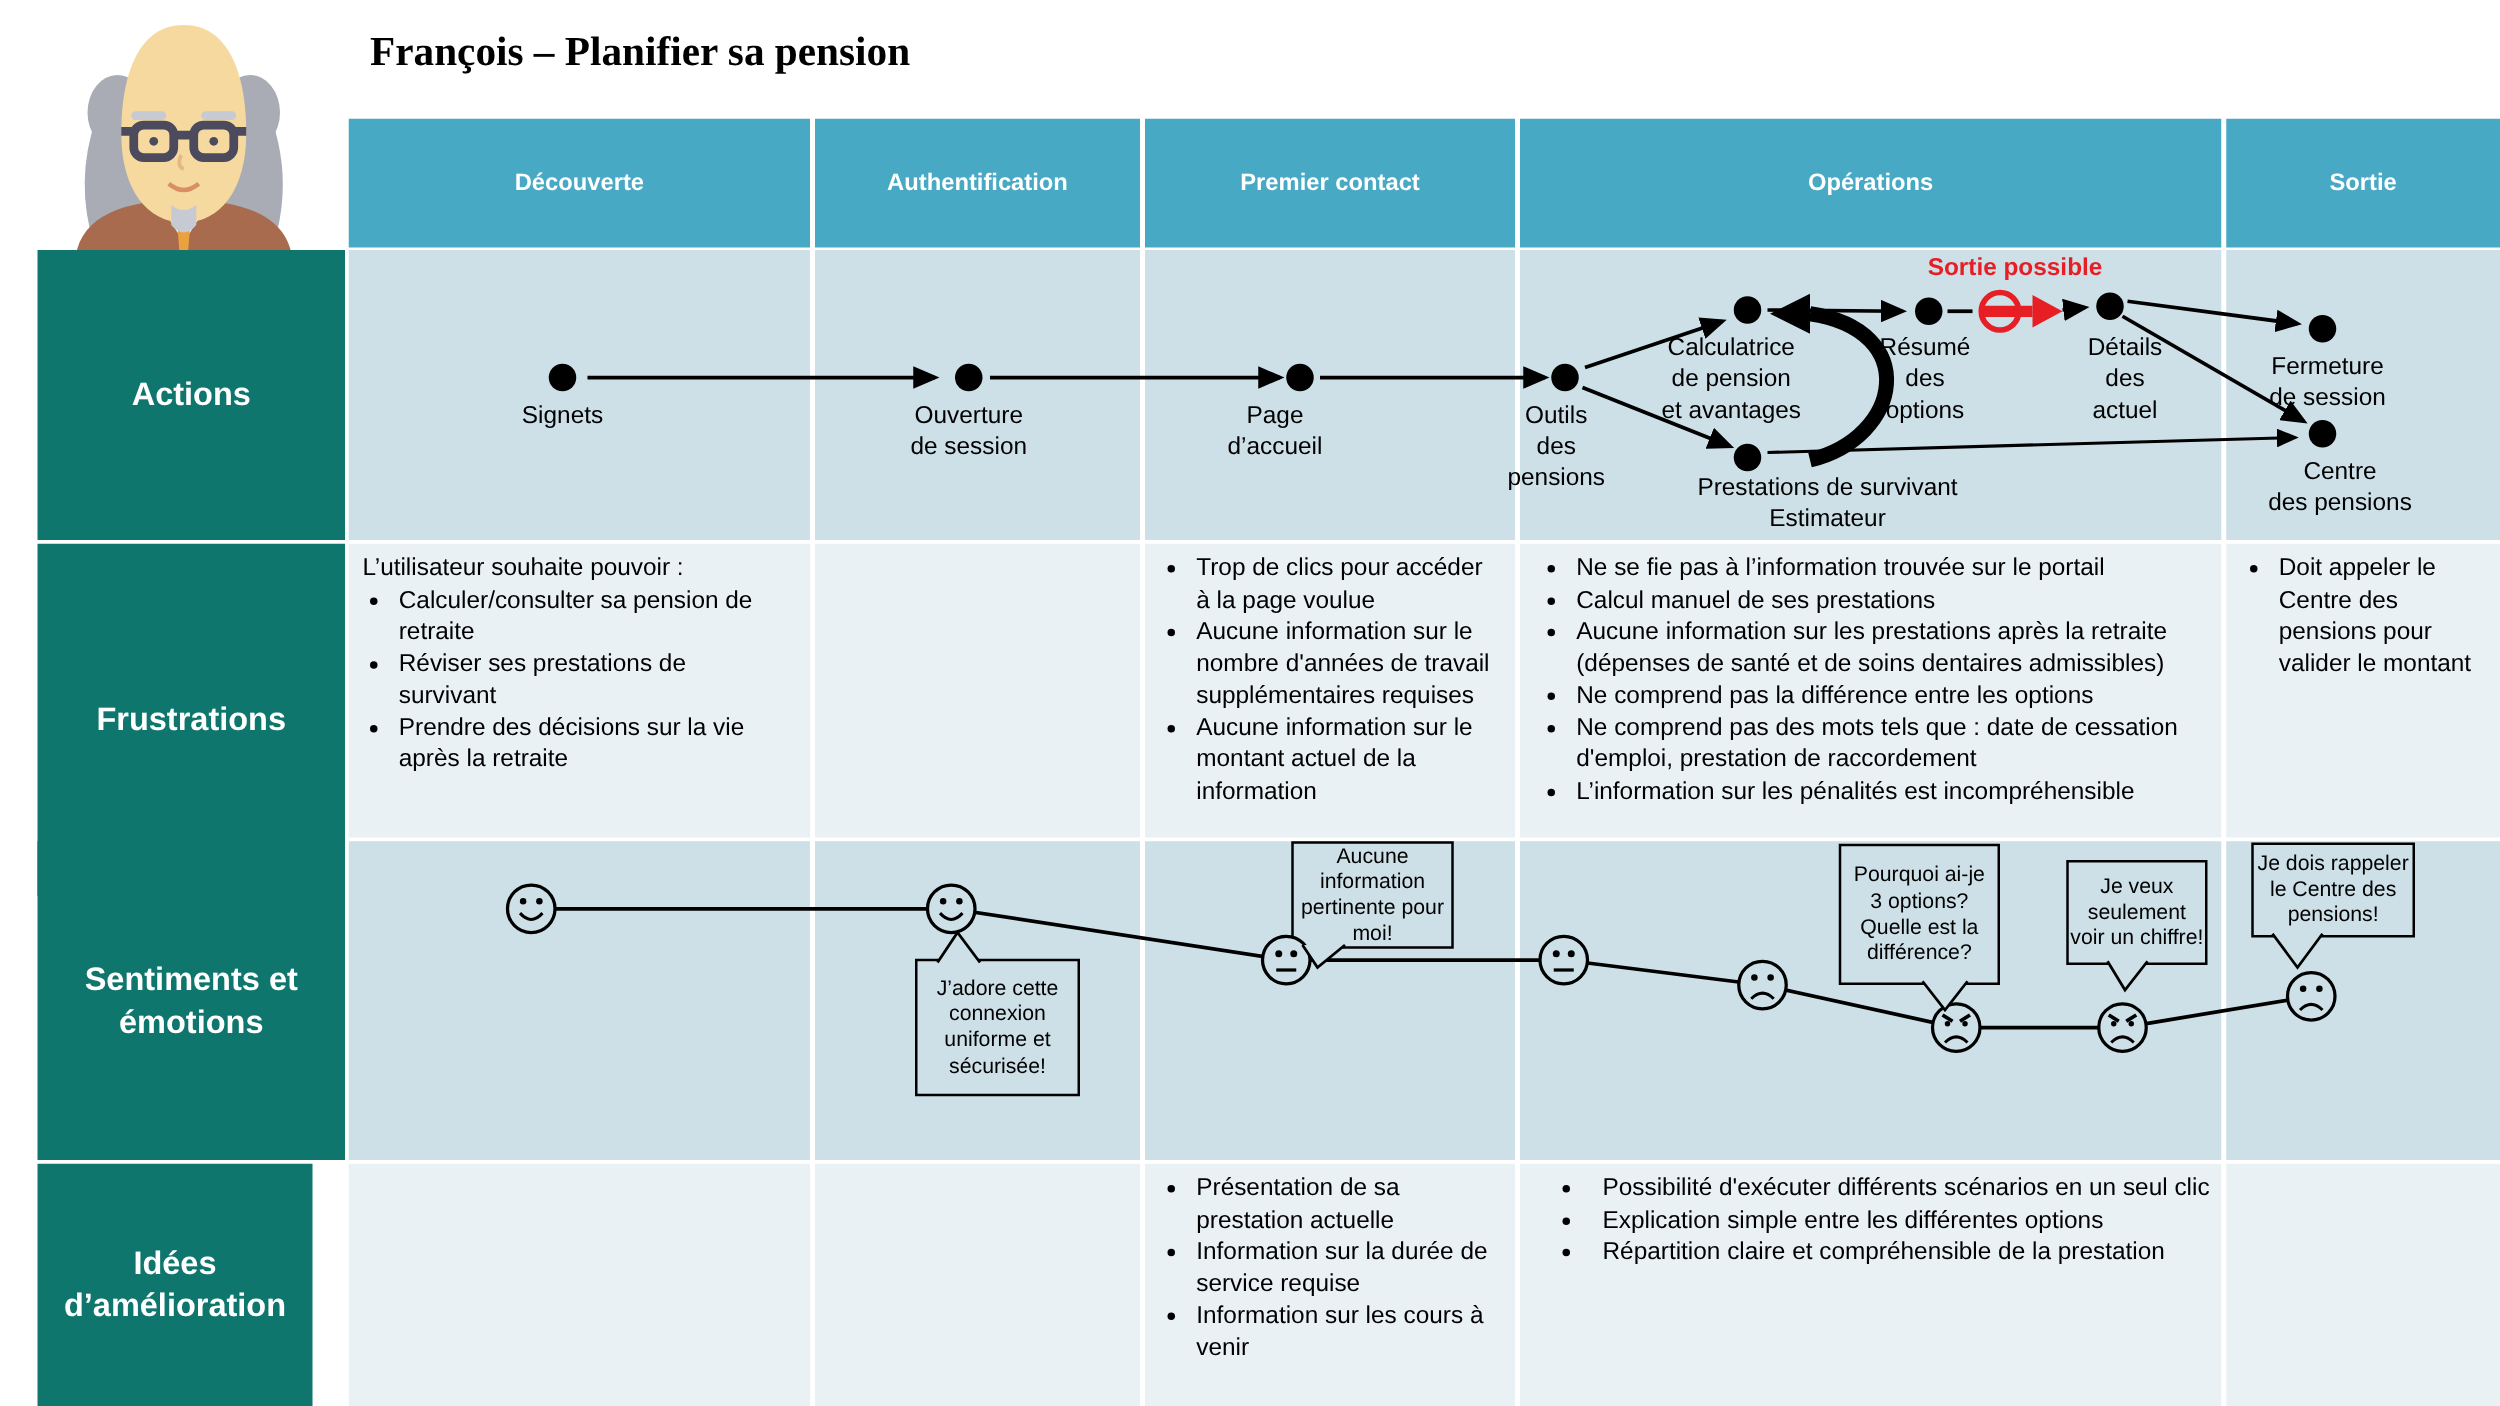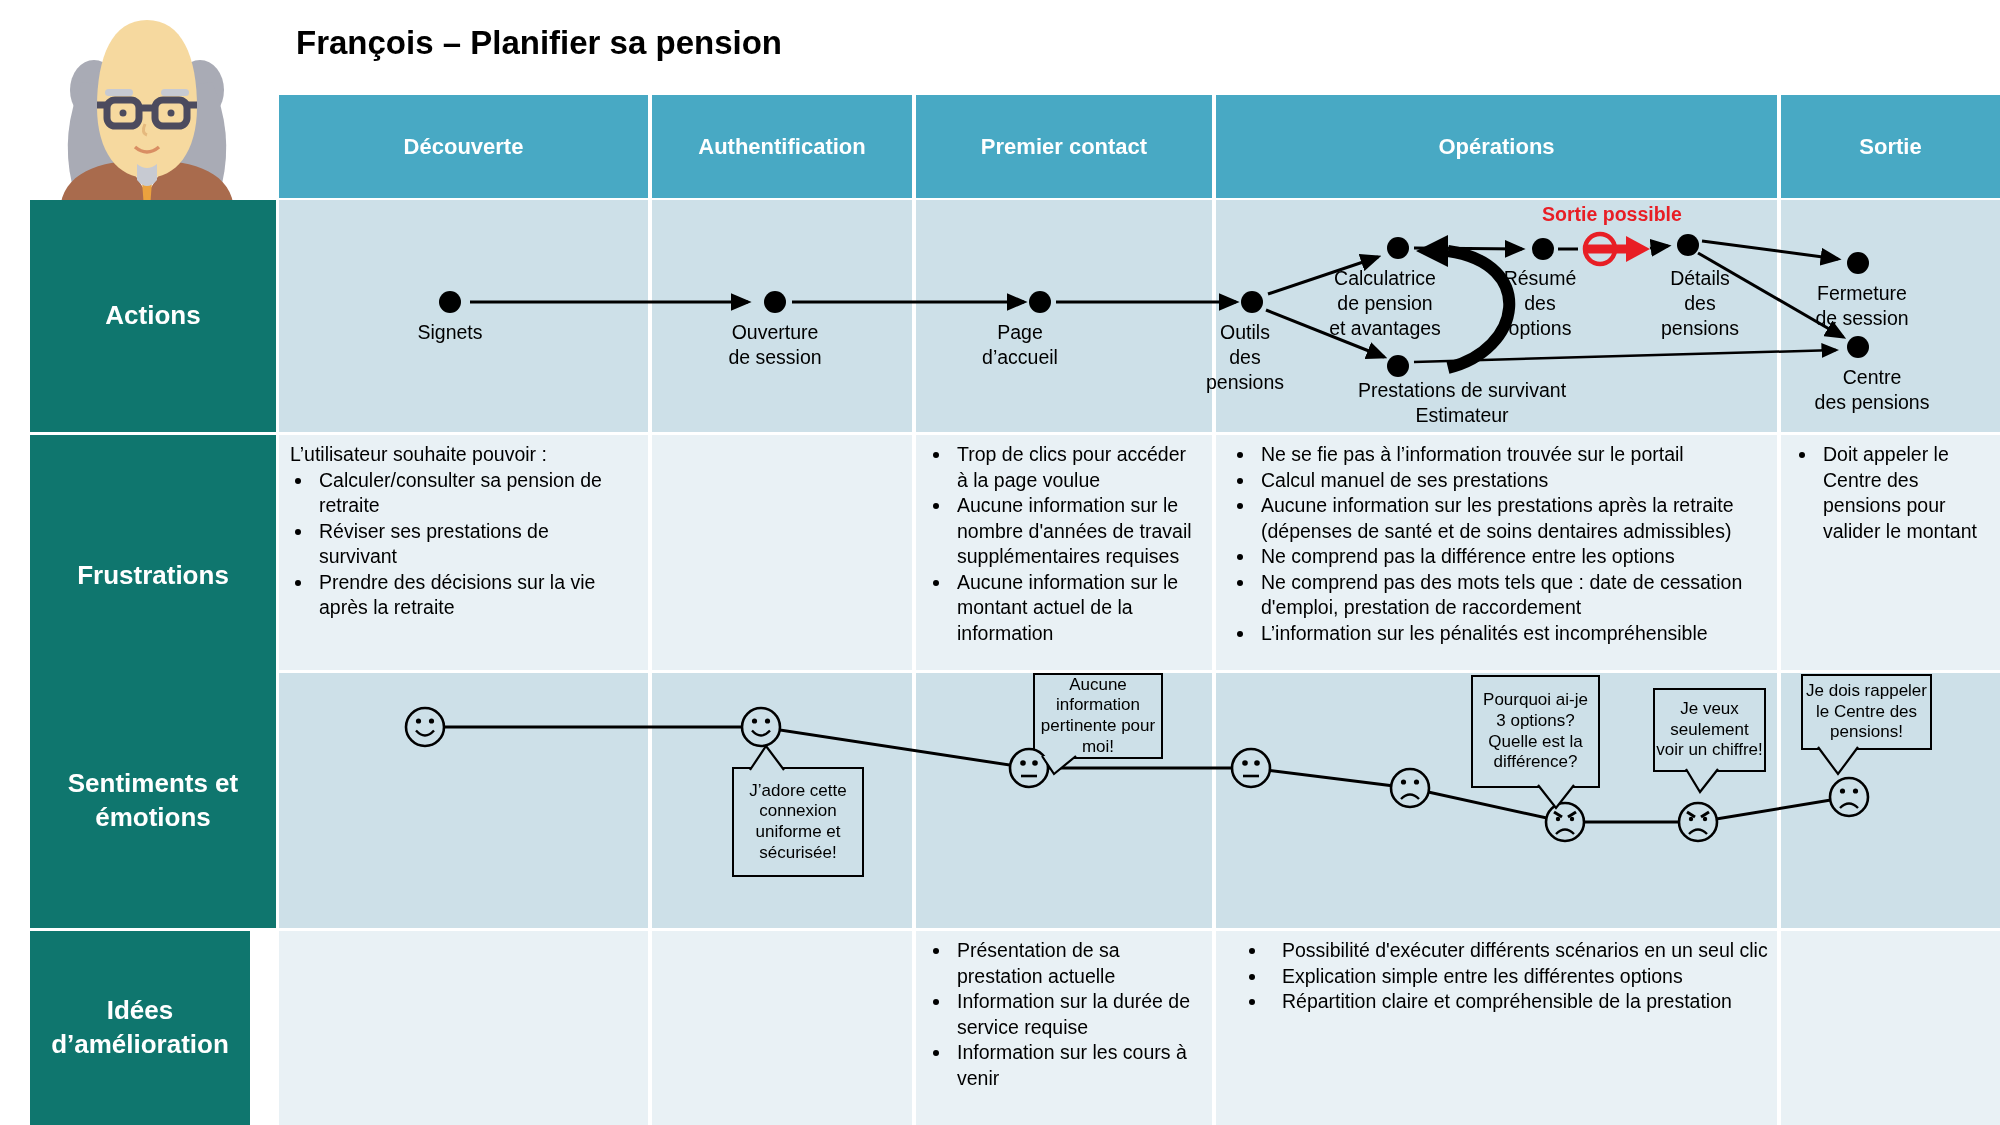--- a/index.html
+++ b/index.html
@@ -1,23 +1,23 @@
 <!DOCTYPE html>
 <html><head>
 <meta charset="utf-8">
 <style>
   html,body{margin:0;padding:0;background:#fff;}
   .canvas{
     position:relative;width:2000px;height:1125px;background:#fff;overflow:hidden;
     font-family:"Liberation Sans","DejaVu Sans",sans-serif;color:#000;
   }
   .abs{position:absolute;}
-  .title{font-size:33px;font-weight:bold;letter-spacing:0;}
+  .title{font-size:33px;font-weight:bold;letter-spacing:0;font-family:Liberation Serif, serif;}
   .hdr{background:#48A9C4;display:flex;align-items:center;justify-content:center;
-       color:#fff;font-weight:bold;font-size:22px;text-align:center;}
+       color:#fff;font-weight:bold;font-size:19px;text-align:center;}
   .rowlbl{background:#0f766e;display:flex;align-items:center;justify-content:center;
        color:#fff;font-weight:bold;font-size:26px;text-align:center;white-space:pre-line;line-height:1.3;}
   .cell-dark{background:#CDE0E8;}
   .cell-light{background:#E9F1F5;}
   .action-label{font-size:19.5px;line-height:1.28;text-align:center;white-space:pre-line;transform:translateX(-50%);}
   .exit-label{color:#E81E25;font-weight:bold;font-size:19.5px;white-space:nowrap;transform:translateX(-50%);}
   .cell-text{font-size:19.5px;line-height:1.31;}
   .cell-text ul{margin:0;padding-left:26px;list-style:disc outside;}
   .cell-text li{padding-left:5px;}
   .cell-text.gap-wide ul{padding-left:38px;}
@@ -119,21 +119,21 @@
   <div class="abs action-label" style="left:1385px;top:266px">Calculatrice
 de pension
 et avantages</div>
   <div class="abs action-label" style="left:1462px;top:378px">Prestations de survivant
 Estimateur</div>
   <div class="abs action-label" style="left:1540px;top:266px">Résumé
 des
 options</div>
   <div class="abs action-label" style="left:1700px;top:266px">Détails
 des
-pensions</div>
+actuel</div>
   <div class="abs action-label" style="left:1862px;top:281px">Fermeture
 de session</div>
   <div class="abs action-label" style="left:1872px;top:365px">Centre
 des pensions</div>
   <div class="abs exit-label" style="left:1612px;top:203px">Sortie possible</div>
 
   <div class="abs cell-text" style="left:288px;top:442px;width:334px">
     <p class="intro">L’utilisateur souhaite pouvoir :</p>
     <ul>
       <li>Calculer/consulter sa pension de retraite</li>

